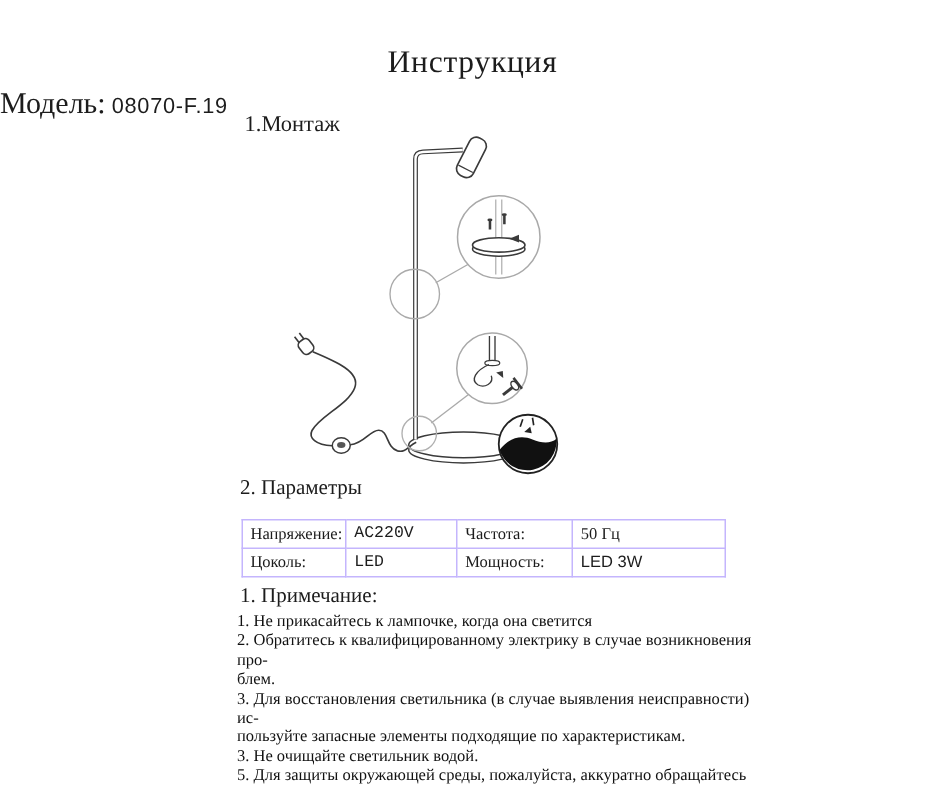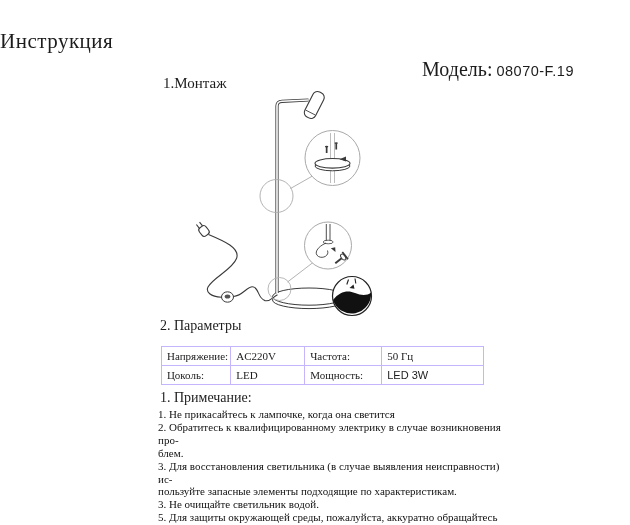--- a/index.html
+++ b/index.html
@@ -1,32 +1,32 @@
 <!DOCTYPE html>
 <html><head>
 <meta charset="utf-8">
 <style>
   html,body{margin:0;padding:0;background:#fff;}
   .page{position:relative;width:630px;height:525px;background:#ffffff;overflow:hidden;
         font-family:"Liberation Serif",serif;color:#1c1c1c;}
-  .title{position:absolute;top:29px;left:0;width:630px;
+  .title{position:absolute;top:29px;left:0;width:630px;text-align:center;
          font-size:21px;letter-spacing:0.5px;}
-  .model-line{position:absolute;top:58px;left:0;width:574px;text-align:right;}
+  .model-line{position:absolute;top:58px;left:0;width:574px;text-align:left;}
   .model-label{font-size:20px;}
   .model-value{font-family:"Liberation Sans",sans-serif;font-size:14.5px;letter-spacing:0.5px;}
   .sec-heading{position:absolute;font-size:14px;}
   .h-montage{left:163px;top:75px;font-size:15px;}
   .h-params{left:160px;top:318px;}
   .h-notes{left:160px;top:390px;}
   .diagram{position:absolute;left:0;top:0;}
   table.params{position:absolute;left:161px;top:346px;border-collapse:collapse;}
   table.params td{border:1px solid #c4b5fd;height:18px;padding:0 2px 0 5px;
                   font-size:11px;color:#1c1c1c;vertical-align:middle;}
   td.c1{width:61px;} td.c2{width:66px;} td.c3{width:69px;} td.c4{width:94px;margin-top:25px;}
-  .sans{font-family:Liberation Serif, serif;font-size:10.5px;}
+  .sans{font-family:Liberation Mono, monospace;font-size:10.5px;}
   .small-sans{font-family:"Liberation Sans",sans-serif;font-size:8.5px;}
   .notes{position:absolute;left:158px;top:408px;width:345px;
          font-size:11px;line-height:12.9px;color:#111;}
 </style>
 </head>
 <body>
 
 <div class="page">
 
   <div class="title">Инструкция</div>

